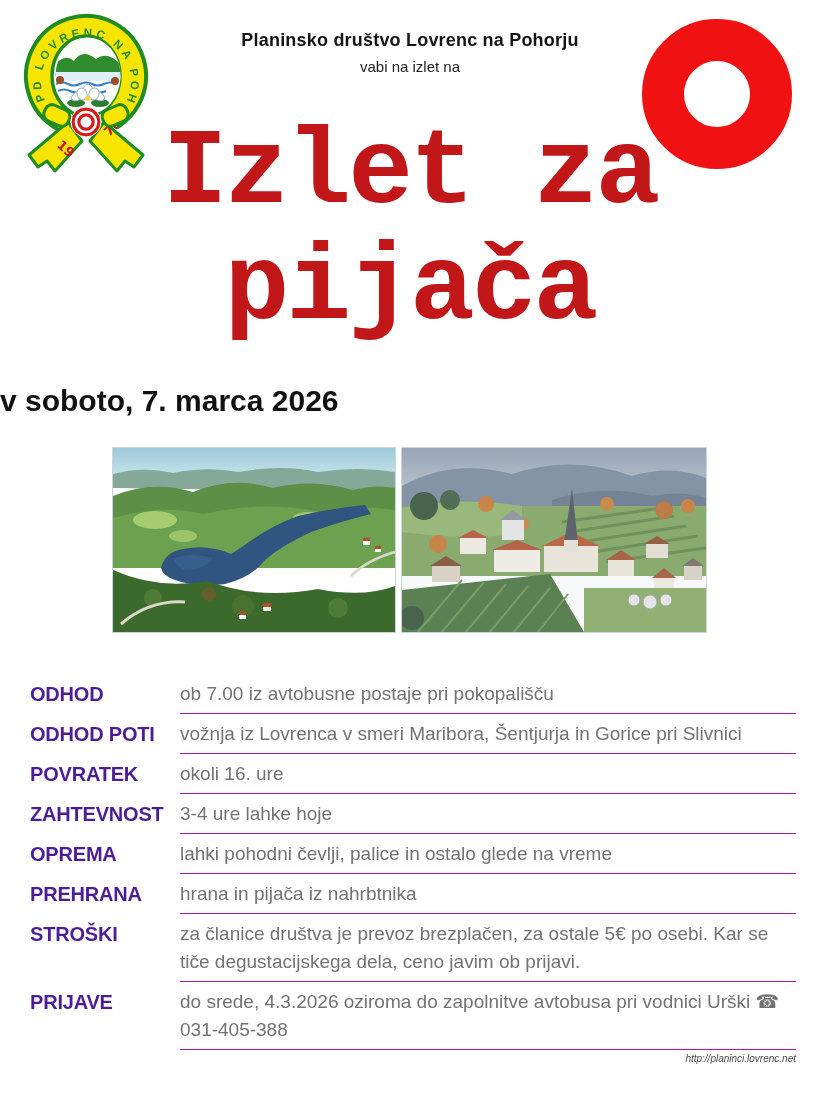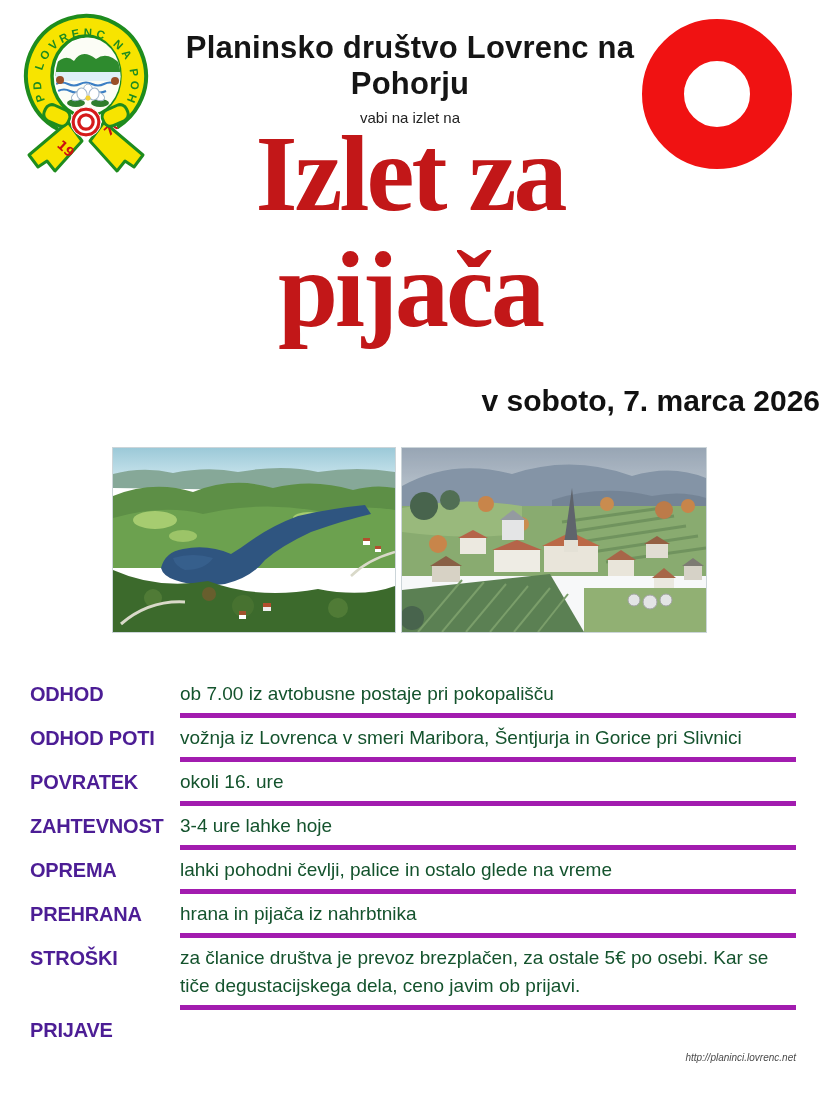--- a/index.html
+++ b/index.html
@@ -1,50 +1,50 @@
 <!DOCTYPE html>
 <html><head>
 <meta charset="utf-8">
 <style>
   html,body{margin:0;padding:0;background:#ffffff;}
   .page{position:relative;width:820px;height:1100px;background:#ffffff;overflow:hidden;
         font-family:"Liberation Sans",sans-serif;}
 
   
   .header{position:absolute;left:150px;top:30px;width:520px;text-align:center;}
-  .club{font-size:31px;font-weight:bold;color:#151515;letter-spacing:.2px;}
+  .club{font-size:18px;font-weight:bold;color:#151515;letter-spacing:.2px;}
   .invite{font-size:15px;color:#222;margin-top:7px;}
 
   
   .donut{position:absolute;left:642px;top:19px;width:66px;height:66px;
          border:42px solid #f01212;border-radius:50%;box-sizing:content-box;}
 
   
   .logo{position:absolute;left:14px;top:4px;}
 
   
   .title{position:absolute;left:0;top:116px;width:820px;text-align:center;
-         font-family:Liberation Serif, serif;font-weight:bold;color:#c21718;
+         font-family:Liberation Mono, monospace;font-weight:bold;color:#c21718;
          font-size:108px;line-height:1.07;letter-spacing:-3px;}
 
   
-  .date{position:absolute;left:0;top:384px;width:820px;text-align:right;
+  .date{position:absolute;left:0;top:384px;width:820px;text-align:left;
         font-size:30px;font-weight:bold;color:#111;}
 
   
   .photos{position:absolute;left:113px;top:448px;display:flex;gap:7px;}
   .photo{outline:1px solid #ccd5d9;display:block;}
 
   
   .details{position:absolute;left:30px;top:674px;width:766px;}
   .row{display:grid;grid-template-columns:150px 1fr;}
   .cell-label{font-size:20px;font-weight:bold;color:#4c1d95;line-height:28px;
               padding:6px 0 5px;letter-spacing:-.2px;}
-  .cell-value{font-size:19px;color:#14532d;line-height:28px;
-              padding:6px 0 5px;border-bottom:5px solid #a21caf;}
+  .cell-value{font-size:19px;color:#737373;line-height:28px;
+              padding:6px 0 5px;border-bottom:1px solid #a21caf;}
   .cell-value .val{display:block;max-width:600px;}
   .footer{text-align:right;font-size:10px;font-style:italic;color:#4a4a4a;margin-top:3px;}
 </style>
 </head>
 <body>
 
 <div class="page">
 
   <div class="logo">
     <svg width="144" height="192" viewBox="0 0 144 192">
@@ -261,17 +261,20 @@
         </div>
     </div>
     <div class="row">
       <div class="cell-label">STROŠKI</div>
       <div class="cell-value">
           <span class="val">za članice društva je prevoz brezplačen, za ostale 5€ po osebi. Kar se tiče degustacijskega dela, ceno javim ob prijavi.</span>
         </div>
     </div>
     <div class="row">
       <div class="cell-label">PRIJAVE</div>
+      <div class="cell-value">
+          <span class="val">do srede, 4.3.2026 oziroma do zapolnitve avtobusa pri vodnici Urški ☎ 031-405-388</span>
+        </div>
     </div>
     <div class="footer">http://planinci.lovrenc.net</div>
   </div>
 
 </div>
 
 </body></html>

